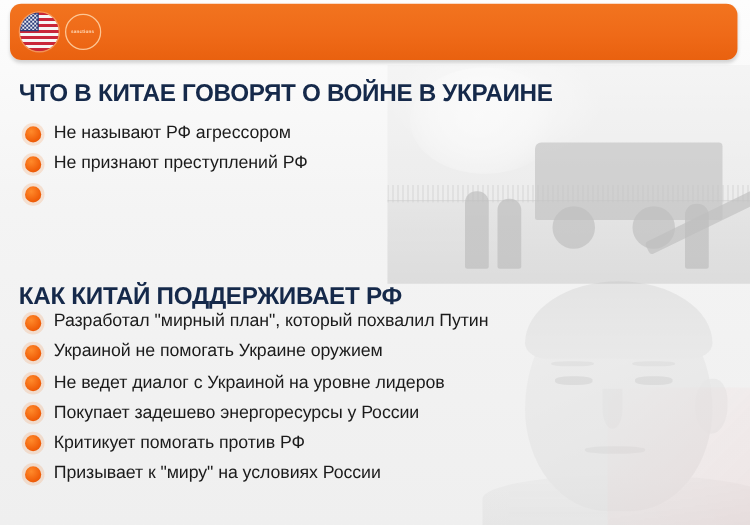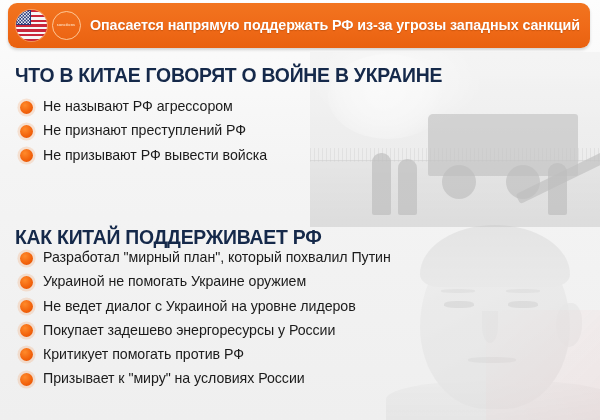--- a/index.html
+++ b/index.html
@@ -365,39 +365,37 @@
   <div id="top-banner">
     <div class="banner-icons">
       <div id="usa-flag-icon">
         <div class="stripes"></div>
         <div class="canton"></div>
       </div>
       <div id="sanctions-badge-icon">
         <span>sanctions</span>
       </div>
     </div>
-    <div id="banner-text">Опасается напрямую поддержать РФ из-за угрозы западных санкций</div>
   </div>
 
   <div id="content">
 
     <div class="section-heading" id="heading-china-says">ЧТО В КИТАЕ ГОВОРЯТ О ВОЙНЕ В УКРАИНЕ</div>
 
     <ul class="bullet-list" id="list-china-says">
       <li class="bullet-item">
         <span class="bullet-dot"></span>
         <span class="bullet-text">Не называют РФ агрессором</span>
       </li>
       <li class="bullet-item">
         <span class="bullet-dot"></span>
         <span class="bullet-text">Не признают преступлений РФ</span>
       </li>
       <li class="bullet-item">
         <span class="bullet-dot"></span>
-        <span class="bullet-text">Не призывают РФ вывести войска</span>
       </li>
     </ul>
 
     <div class="section-heading" id="heading-china-helps">КАК КИТАЙ ПОДДЕРЖИВАЕТ РФ</div>
 
     <ul class="bullet-list" id="list-china-helps">
       <li class="bullet-item">
         <span class="bullet-dot"></span>
         <span class="bullet-text">Разработал "мирный план", который похвалил Путин</span>
       </li>

